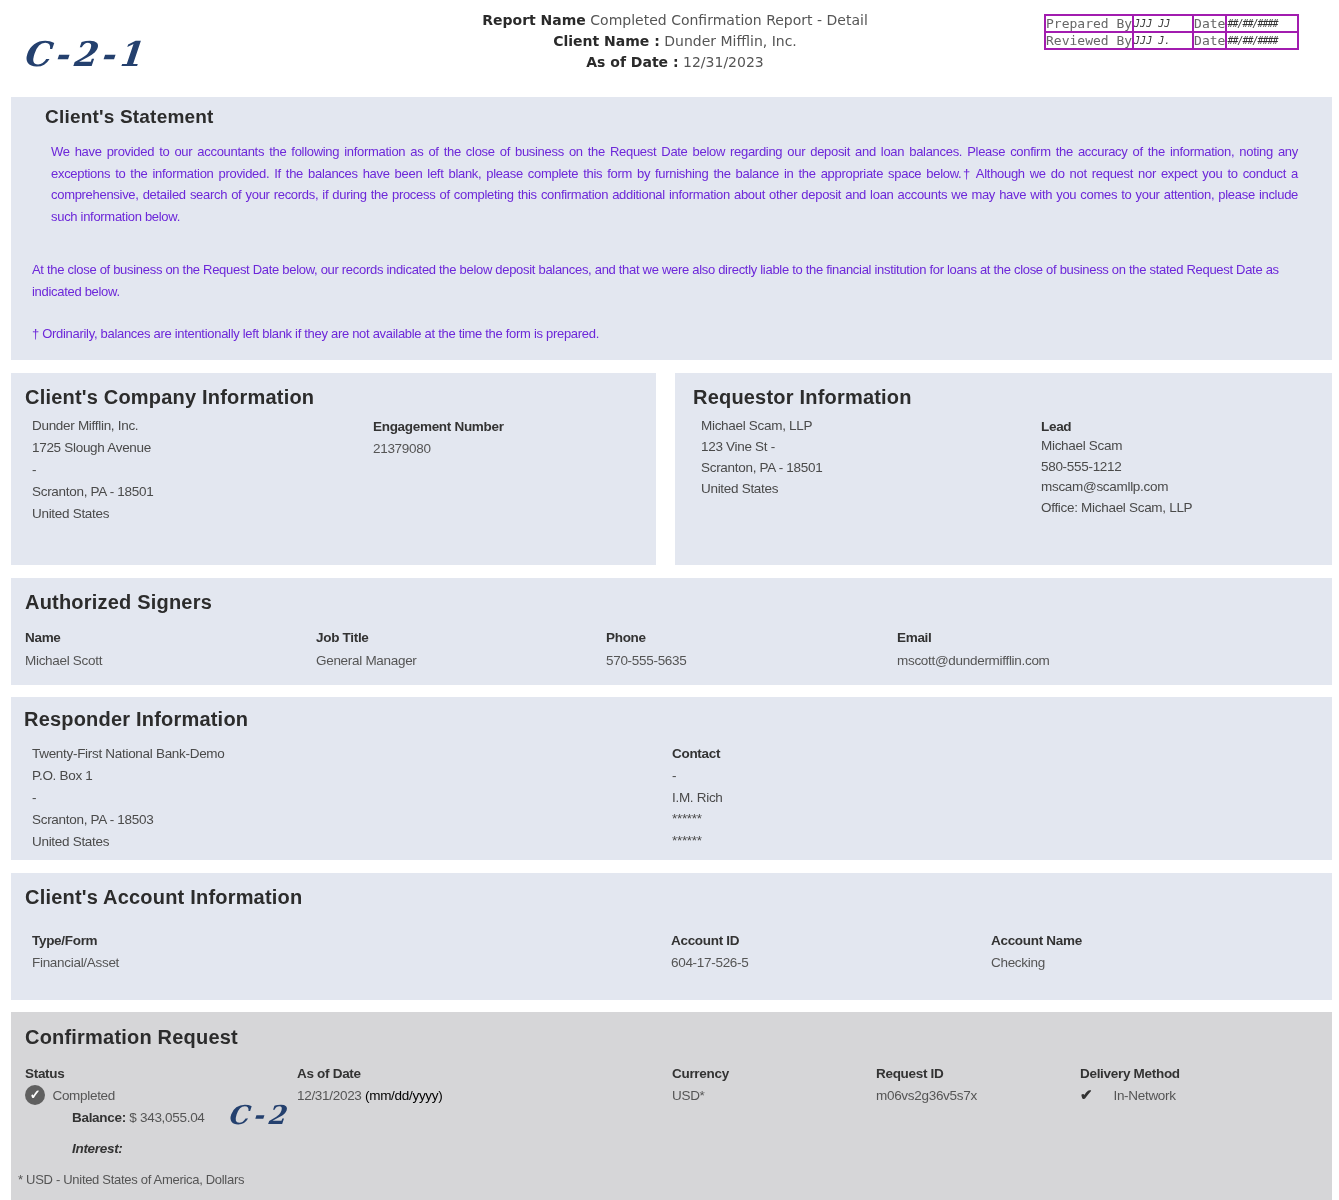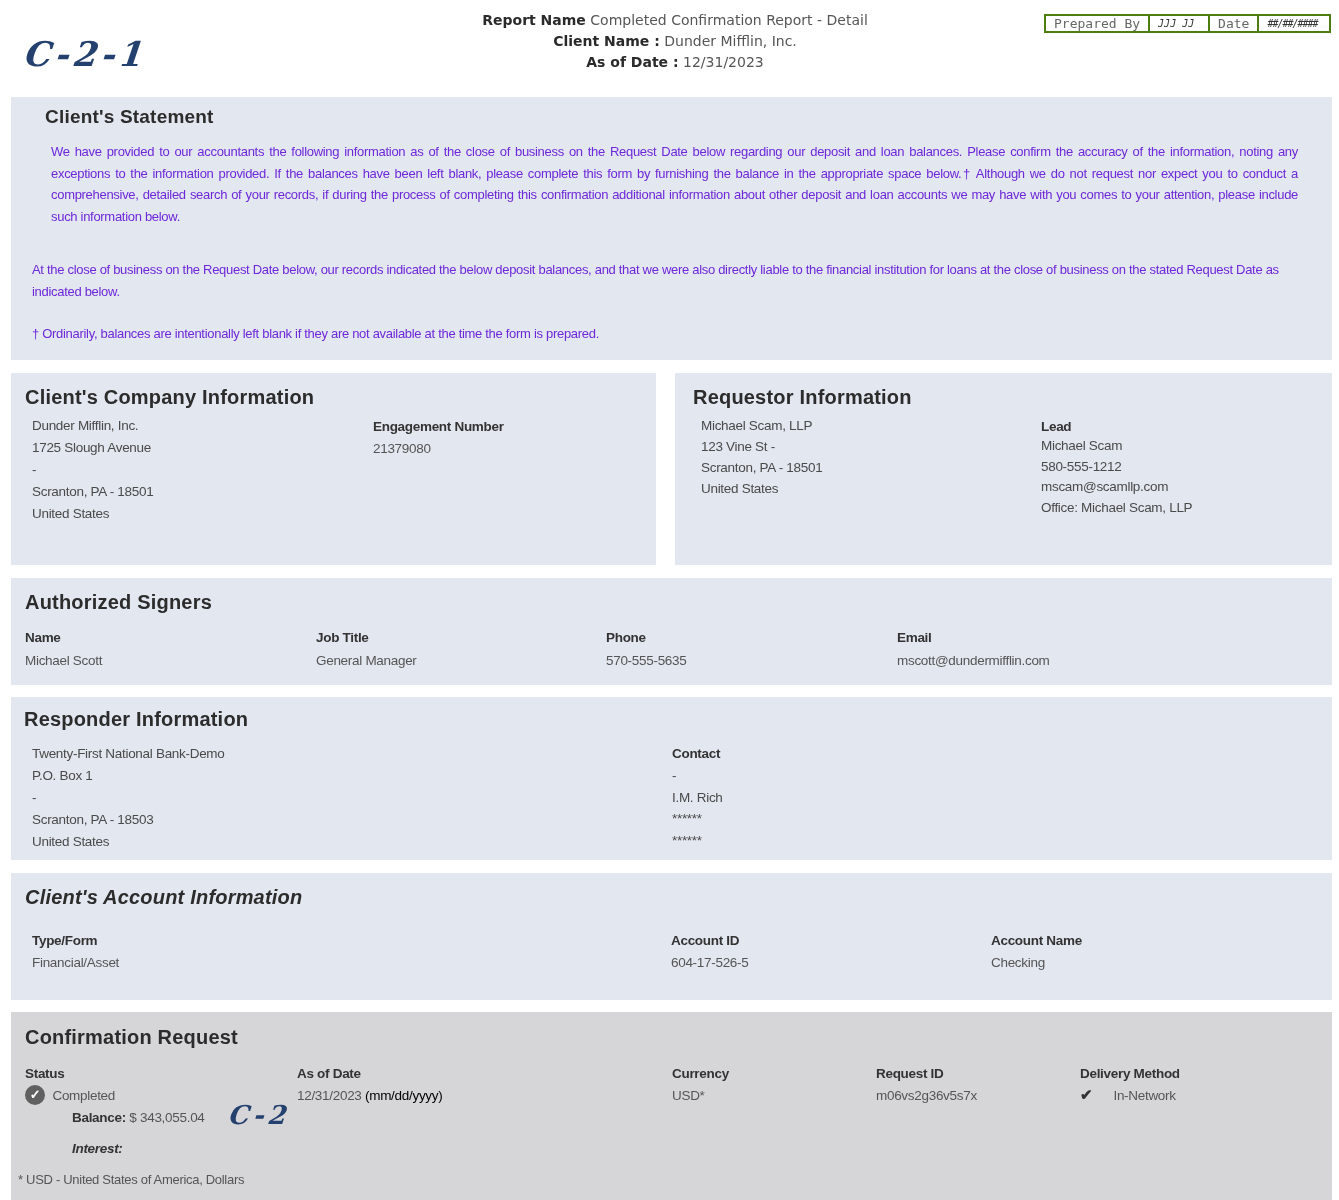--- a/index.html
+++ b/index.html
@@ -7,21 +7,21 @@
   body { position: relative; font-family: "Liberation Sans", sans-serif; color: #3a3a3a; }
 
   .handwrite { position: absolute; font-family: "DejaVu Serif", serif; font-style: italic; color: #24406e; font-weight: bold; letter-spacing: 4px; }
   #ref-main { left: 26px; top: 34px; font-size: 34px; transform: skewX(-8deg); }
   #ref-balance { left: 230px; top: 1100px; font-size: 26px; transform: skewX(-8deg); }
 
   .report-header { position: absolute; left: 440px; top: 10px; width: 470px; text-align: center; font-family: "DejaVu Sans", sans-serif; font-size: 14px; line-height: 21px; color: #555; }
   .report-header b { color: #2a2a2a; font-weight: bold; }
 
   .signoff { position: absolute; left: 1044px; top: 14px; border-collapse: collapse; font-family: "DejaVu Sans Mono", monospace; font-size: 13px; color: #666; }
-  .signoff td { border: 2px solid #4d7c0f; height: 15px; padding: 0 8px; white-space: nowrap; }
+  .signoff td { border: 2px solid #a21caf; height: 15px; padding: 0 0; white-space: nowrap; }
   .signoff td.init { font-style: italic; font-size: 10px; color: #333; width: 60px; }
   .signoff td.dt { font-style: italic; font-size: 10px; color: #333; width: 72px; letter-spacing: -1px; }
 
   .panel { position: absolute; background: #e3e7f0; }
   .panel.gray { background: #d6d6d8; }
   .panel h2 { position: absolute; font-size: 20px; font-weight: bold; color: #2c2c2c; letter-spacing: 0.2px; }
   .txt { position: absolute; font-size: 13.5px; color: #4a4a4a; line-height: 22px; letter-spacing: -0.3px; }
   .lbl { position: absolute; font-size: 13.5px; font-weight: bold; color: #333; letter-spacing: -0.3px; }
   .val { position: absolute; font-size: 13.5px; color: #555; letter-spacing: -0.3px; }
   .para { position: absolute; font-size: 13px; color: #6d28d9; line-height: 21.5px; text-align: justify; letter-spacing: -0.3px; }
@@ -38,20 +38,26 @@
   <div><b>Report Name</b> <span>Completed Confirmation Report - Detail</span></div>
   <div><b>Client Name :</b> <span>Dunder Mifflin, Inc.</span></div>
   <div><b>As of Date :</b> <span>12/31/2023</span></div>
 </div>
 
 <table class="signoff">
   <tbody>
       <tr>
     <td>Prepared By</td>
     <td class="init">JJJ JJ</td>
+    <td>Date</td>
+    <td class="dt">##/##/####</td>
+  </tr>
+  <tr>
+    <td>Reviewed By</td>
+    <td class="init">JJJ J.</td>
     <td>Date</td>
     <td class="dt">##/##/####</td>
   </tr>
 </tbody>
   </table>
 
 <div class="panel" style="left:11px; top:97px; width:1321px; height:263px;">
   <h2 style="left:34px; top:9px; font-size:19px;">Client's Statement</h2>
   <p class="para" style="left:40px; top:44px; width:1247px;">We have provided to our accountants the following information as of the close of business on the Request Date below regarding our deposit and loan balances. Please confirm the accuracy of the information, noting any exceptions to the information provided. If the balances have been left blank, please complete this form by furnishing the balance in the appropriate space below.† Although we do not request nor expect you to conduct a comprehensive, detailed search of your records, if during the process of completing this confirmation additional information about other deposit and loan accounts we may have with you comes to your attention, please include such information below.</p>
   <p class="para" style="left:21px; top:162px; width:1280px; text-align:left;">At the close of business on the Request Date below, our records indicated the below deposit balances, and that we were also directly liable to the financial institution for loans at the close of business on the stated Request Date as indicated below.</p>
@@ -112,21 +118,21 @@
   <div class="lbl" style="left:661px; top:49px;">Contact</div>
   <div class="txt" style="left:661px; top:68px; line-height:21.5px;">
     <div>-</div>
     <div>I.M. Rich</div>
     <div>******</div>
     <div>******</div>
   </div>
 </div>
 
 <div class="panel" style="left:11px; top:873px; width:1321px; height:127px;">
-  <h2 style="left:14px; top:13px;font-style:italic;">Client's Account Information</h2>
+  <h2 style="left:14px; top:13px;">Client's Account Information</h2>
   <div class="lbl" style="left:21px; top:60px;">Type/Form</div>
   <div class="lbl" style="left:660px; top:60px;">Account ID</div>
   <div class="lbl" style="left:980px; top:60px;">Account Name</div>
   <div class="val" style="left:21px; top:82px;">Financial/Asset</div>
   <div class="val" style="left:660px; top:82px;">604-17-526-5</div>
   <div class="val" style="left:980px; top:82px;text-align:right;">Checking</div>
 </div>
 
 <div class="panel gray" style="left:11px; top:1012px; width:1321px; height:188px;">
   <h2 style="left:14px; top:14px;">Confirmation Request</h2>

